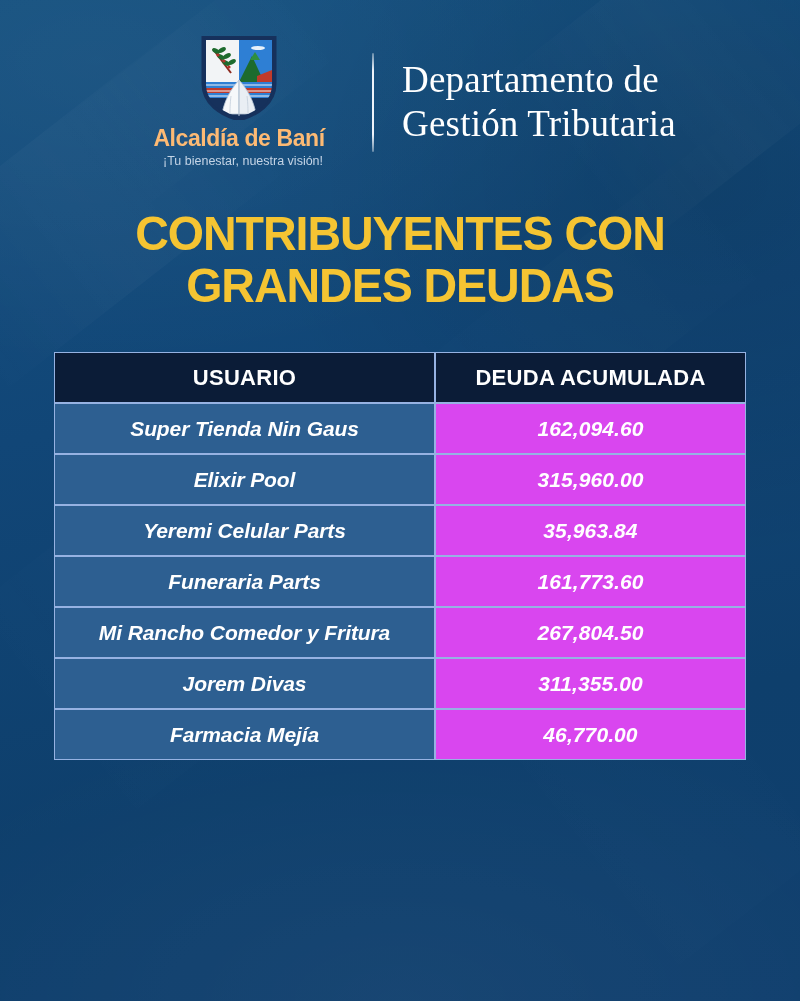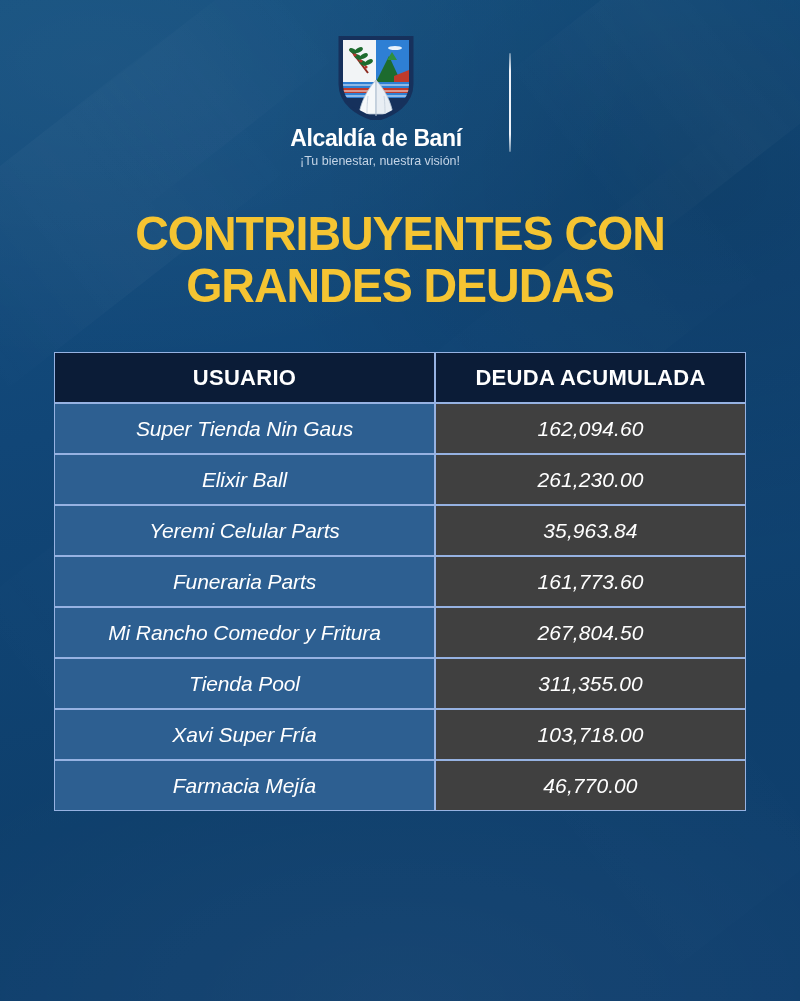--- a/index.html
+++ b/index.html
@@ -66,21 +66,21 @@
   }
 
   
   .crest {
     width: 78px;
     height: 84px;
     display: block;
   }
   .brand-name {
     margin-top: 7px;
-    color: #ffffff;
+    color: #fdba74;
     font-size: 23px;
     font-weight: bold;
     letter-spacing: -0.4px;
     line-height: 1;
     white-space: nowrap;
   }
   .brand-tagline {
     margin-top: 5px;
     color: #c4d4e6;
     font-size: 12.5px;
@@ -151,29 +151,29 @@
     background: #0b1c37;
     color: #ffffff;
     font-size: 22px;
     font-weight: bold;
     letter-spacing: 0.3px;
   }
   .tbl td {
     color: #ffffff;
     font-size: 21px;
     font-style: italic;
-    font-weight: normal;
+    font-weight: bold;
     letter-spacing: -0.1px;
     white-space: nowrap;
   }
   .tbl td.user {
     background: #2d5f91;
   }
   .tbl td.amount {
-    background: #404040;
+    background: #d946ef;
     letter-spacing: 0.1px;
   }
 </style>
 </head>
 <body>
 
 <div class="bg-base"></div>
 <div class="bg-streak">
   <i class="s1"></i>
     <i class="s2"></i>
@@ -231,20 +231,24 @@
         <path d="M47 60 C48 68 48 74 48 78" stroke="#c3cedb" stroke-width="0.8" fill="none"></path>
       </g>
       <path d="M3 1 H75 V48 C75 68 57 79 39 84 C21 79 3 68 3 48 Z" fill="none" stroke="#16315c" stroke-width="3"></path>
     </svg>
     <div class="brand-name">Alcaldía de Baní</div>
     <div class="brand-tagline">¡Tu bienestar, nuestra visión!</div>
   </div>
 
   <div class="divider-v"></div>
 
+  <div class="dept">
+    <div>Departamento de</div>
+    <div>Gestión Tributaria</div>
+  </div>
 </div>
 
 <div class="title">
   <span>CONTRIBUYENTES CON</span>
   <span>GRANDES DEUDAS</span>
 </div>
 
 <div class="table-wrap">
   <table class="tbl">
     <colgroup>
@@ -256,42 +260,38 @@
         <th>USUARIO</th>
         <th>DEUDA ACUMULADA</th>
       </tr>
     </thead>
     <tbody>
         <tr>
           <td class="user">Super Tienda Nin Gaus</td>
           <td class="amount">162,094.60</td>
         </tr>
         <tr>
-          <td class="user">Elixir Ball</td>
-          <td class="amount">261,230.00</td>
+          <td class="user">Elixir Pool</td>
+          <td class="amount">315,960.00</td>
         </tr>
         <tr>
           <td class="user">Yeremi Celular Parts</td>
           <td class="amount">35,963.84</td>
         </tr>
         <tr>
           <td class="user">Funeraria Parts</td>
           <td class="amount">161,773.60</td>
         </tr>
         <tr>
           <td class="user">Mi Rancho Comedor y Fritura</td>
           <td class="amount">267,804.50</td>
         </tr>
         <tr>
-          <td class="user">Tienda Pool</td>
+          <td class="user">Jorem Divas</td>
           <td class="amount">311,355.00</td>
-        </tr>
-        <tr>
-          <td class="user">Xavi Super Fría</td>
-          <td class="amount">103,718.00</td>
         </tr>
         <tr>
           <td class="user">Farmacia Mejía</td>
           <td class="amount">46,770.00</td>
         </tr>
       </tbody>
   </table>
 </div>
 
 </body></html>

